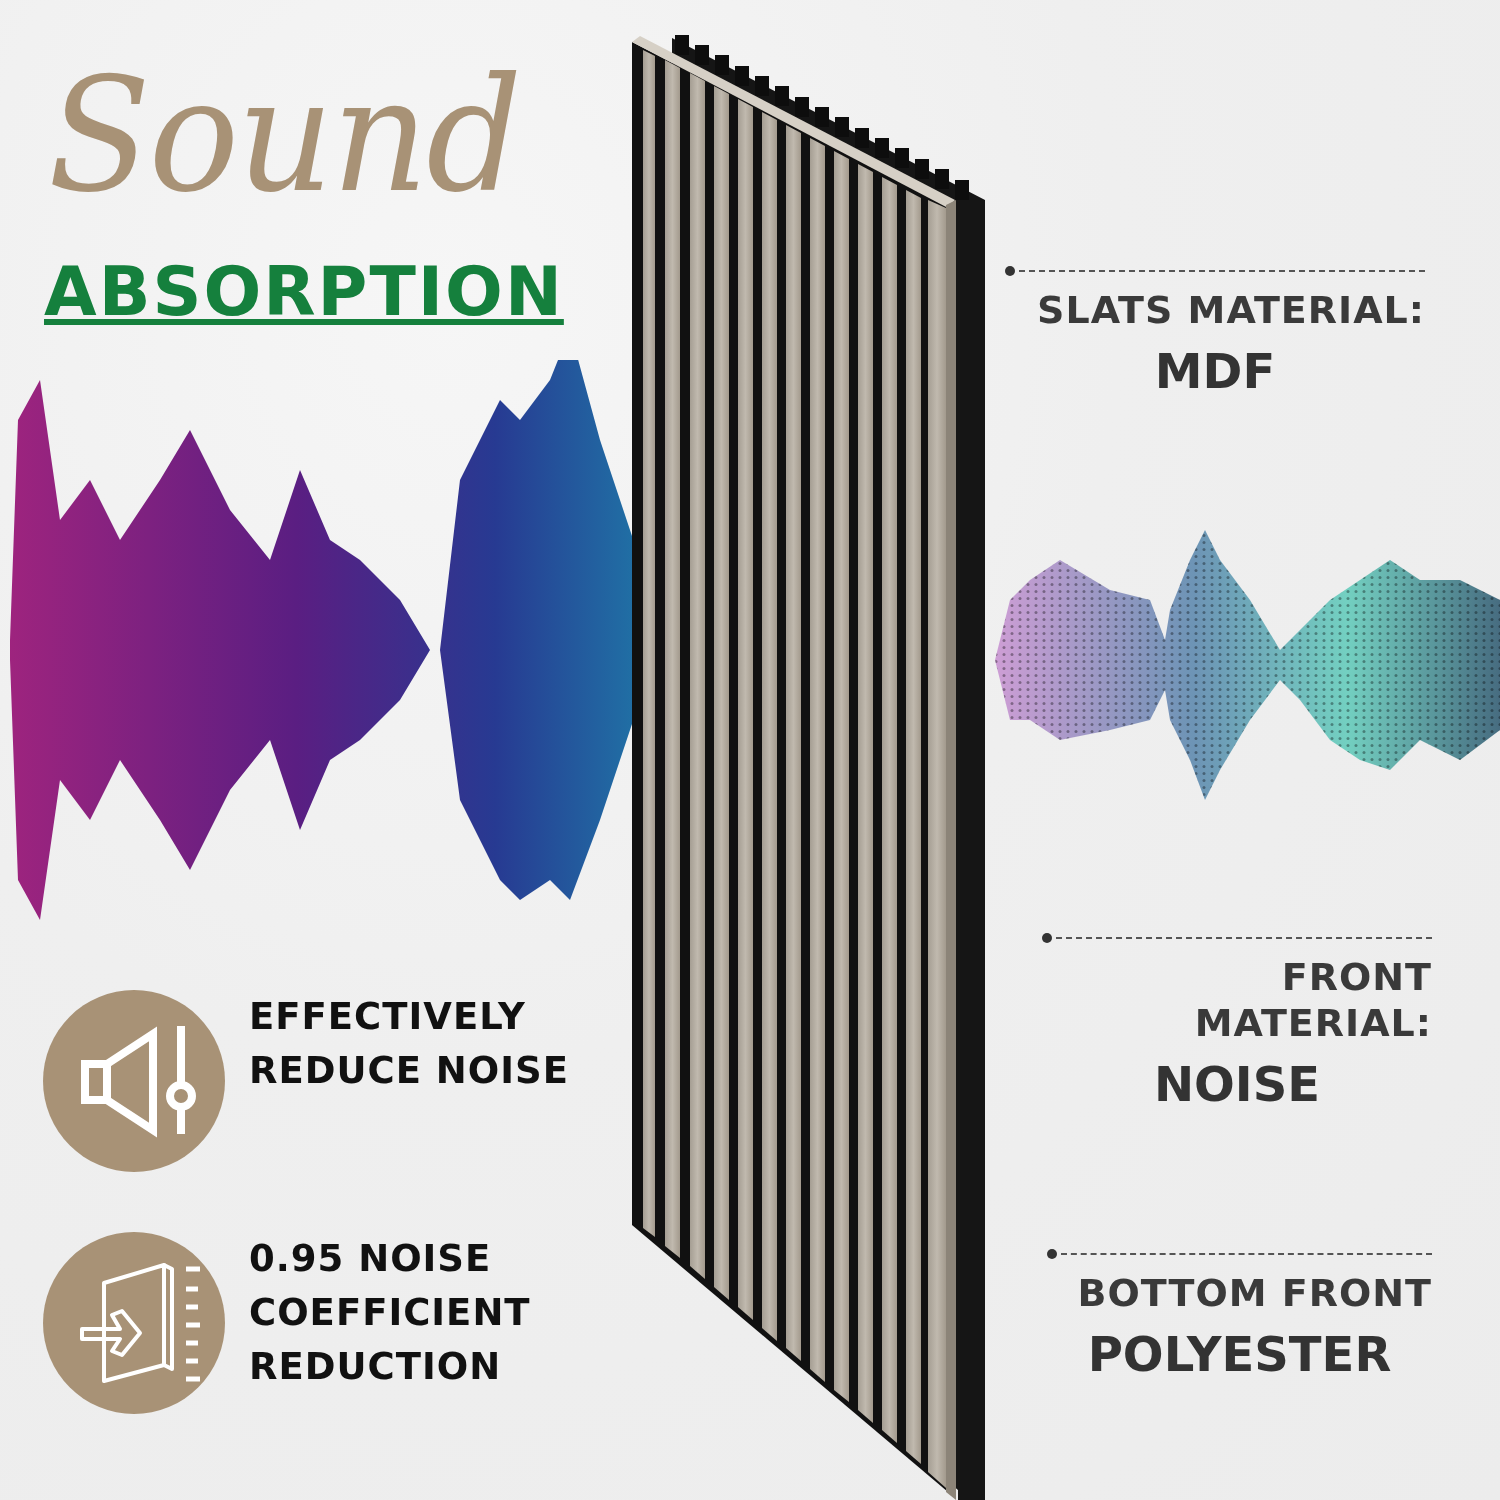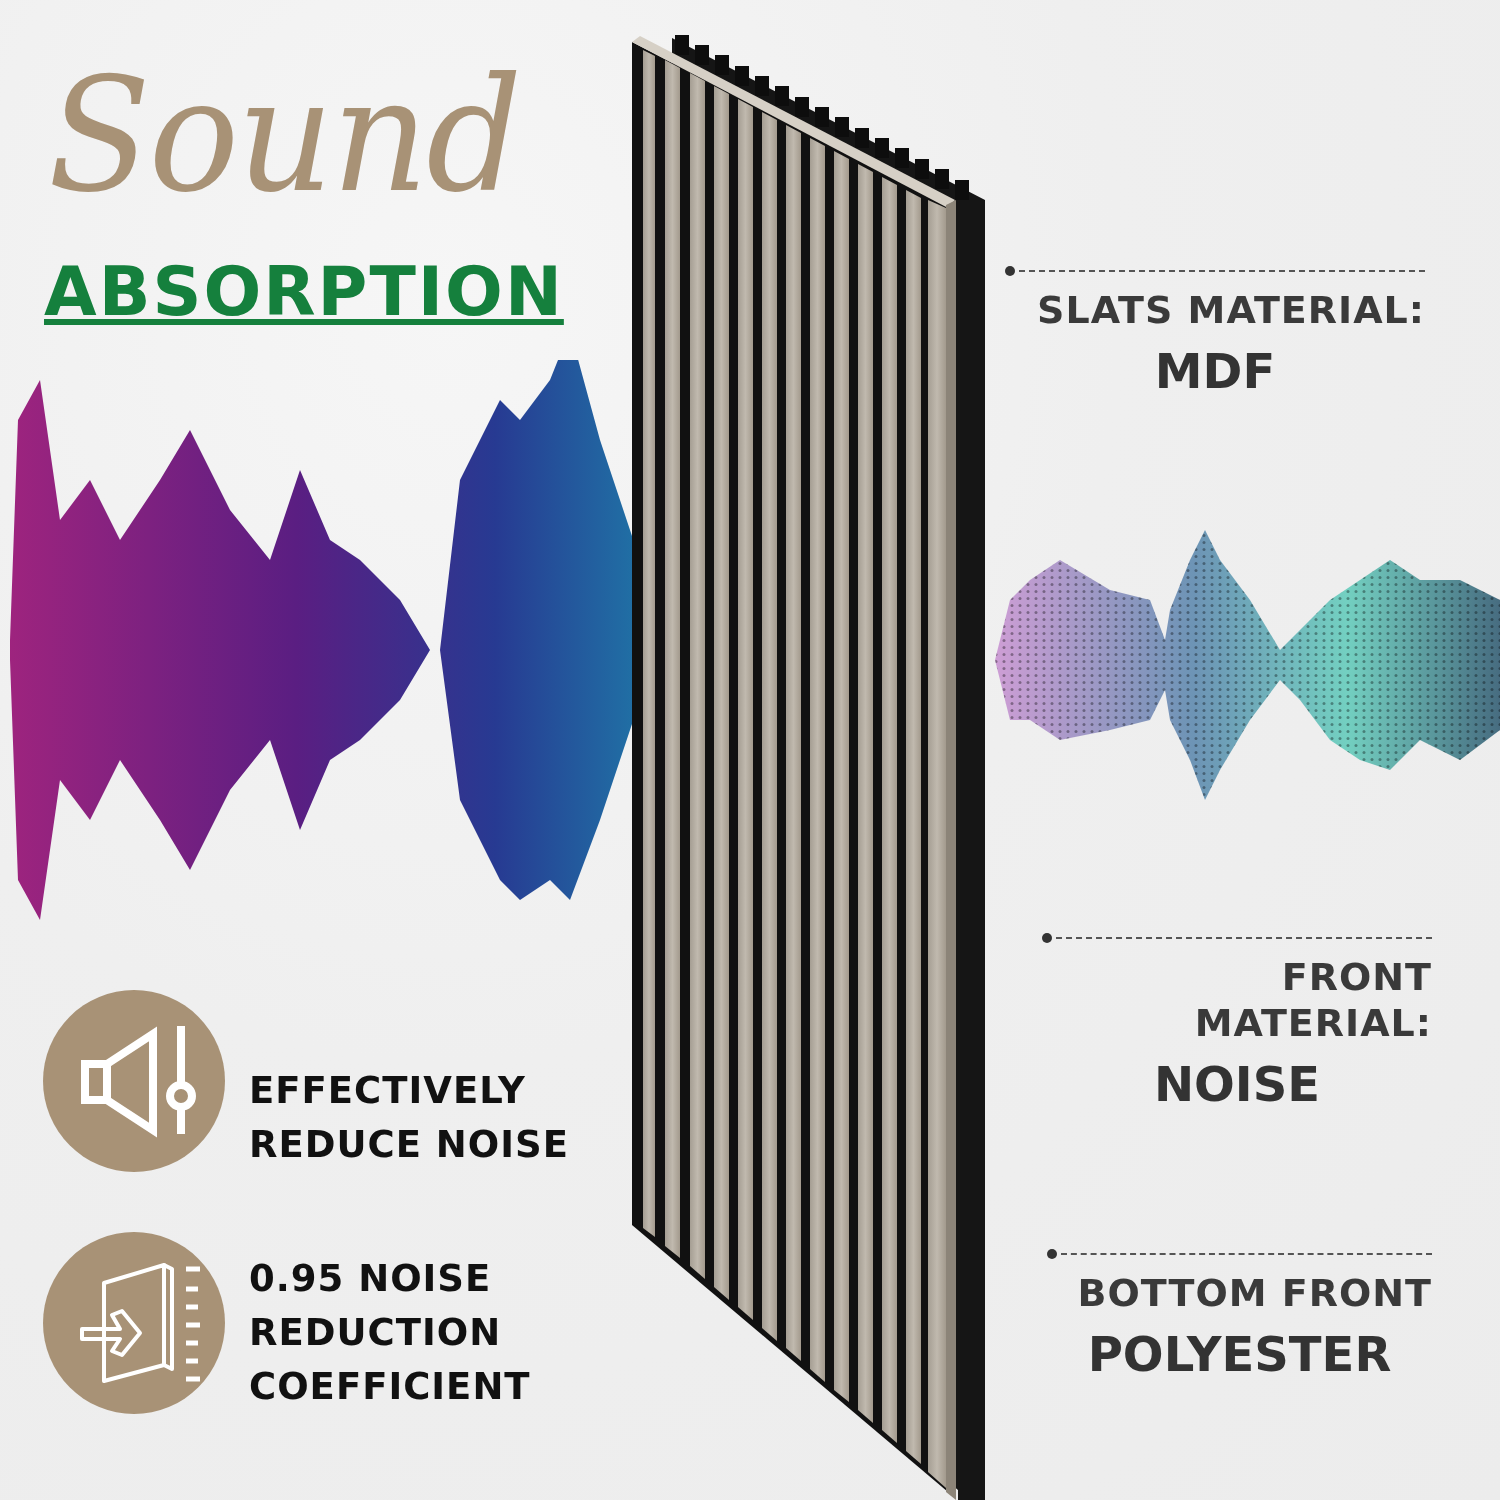--- a/index.html
+++ b/index.html
@@ -11,21 +11,21 @@
   .main-title{position:absolute;left:44px;top:252px;font-family:"DejaVu Sans",sans-serif;font-weight:bold;
     font-size:68px;color:#15803d;letter-spacing:2px;text-decoration:underline;}
   .waves{position:absolute;left:0;top:0;width:1500px;height:1500px;}
   .panel{position:absolute;left:0;top:0;width:1500px;height:1500px;}
   .spec{position:absolute;right:70px;text-align:right;width:440px;}
   .spec .rule{position:relative;height:12px;margin-bottom:10px;}
   .spec .rule .dot{position:absolute;left:0;top:1px;width:10px;height:10px;border-radius:50%;background:#333;}
   .spec .rule .line{position:absolute;left:14px;right:0;top:5px;border-top:2px dashed #555;}
   .spec .label{font-family:"DejaVu Sans",sans-serif;font-weight:bold;font-size:38px;color:#3a3a3a;letter-spacing:1px;line-height:46px;}
   .spec .value{font-family:"DejaVu Sans",sans-serif;font-weight:bold;font-size:48px;color:#333;line-height:64px;margin-top:6px;text-align:center;}
-  .feature{position:absolute;left:43px;display:flex;align-items:flex-end;}
+  .feature{position:absolute;left:43px;display:flex;align-items:flex-start;}
   .feature .circle{width:182px;height:182px;border-radius:50%;background:#a89276;display:flex;align-items:center;justify-content:center;flex-shrink:0;}
   .feature .text{margin-left:24px;font-family:"DejaVu Sans",sans-serif;font-weight:bold;font-size:37px;line-height:54px;color:#111;letter-spacing:1px;}
 </style>
 </head>
 <body>
 
 <svg class="waves" viewBox="0 0 1500 1500">
   <defs>
     <linearGradient id="wl" x1="0" x2="1" y1="0" y2="0">
       <stop offset="0" stop-color="#a0247e"></stop>
@@ -171,16 +171,16 @@
         <line x1="122" y1="54" x2="134" y2="54"></line>
           <line x1="122" y1="72" x2="136" y2="72"></line>
         <line x1="122" y1="90" x2="134" y2="90"></line>
           <line x1="122" y1="108" x2="134" y2="108"></line>
         <line x1="122" y1="126" x2="136" y2="126"></line>
       </g>
     </svg>
   </div>
   <div class="text">
     <div>0.95 NOISE</div>
+    <div>COEFFICIENT</div>
     <div>REDUCTION</div>
-    <div>COEFFICIENT</div>
   </div>
 </div>
 
 </body></html>

